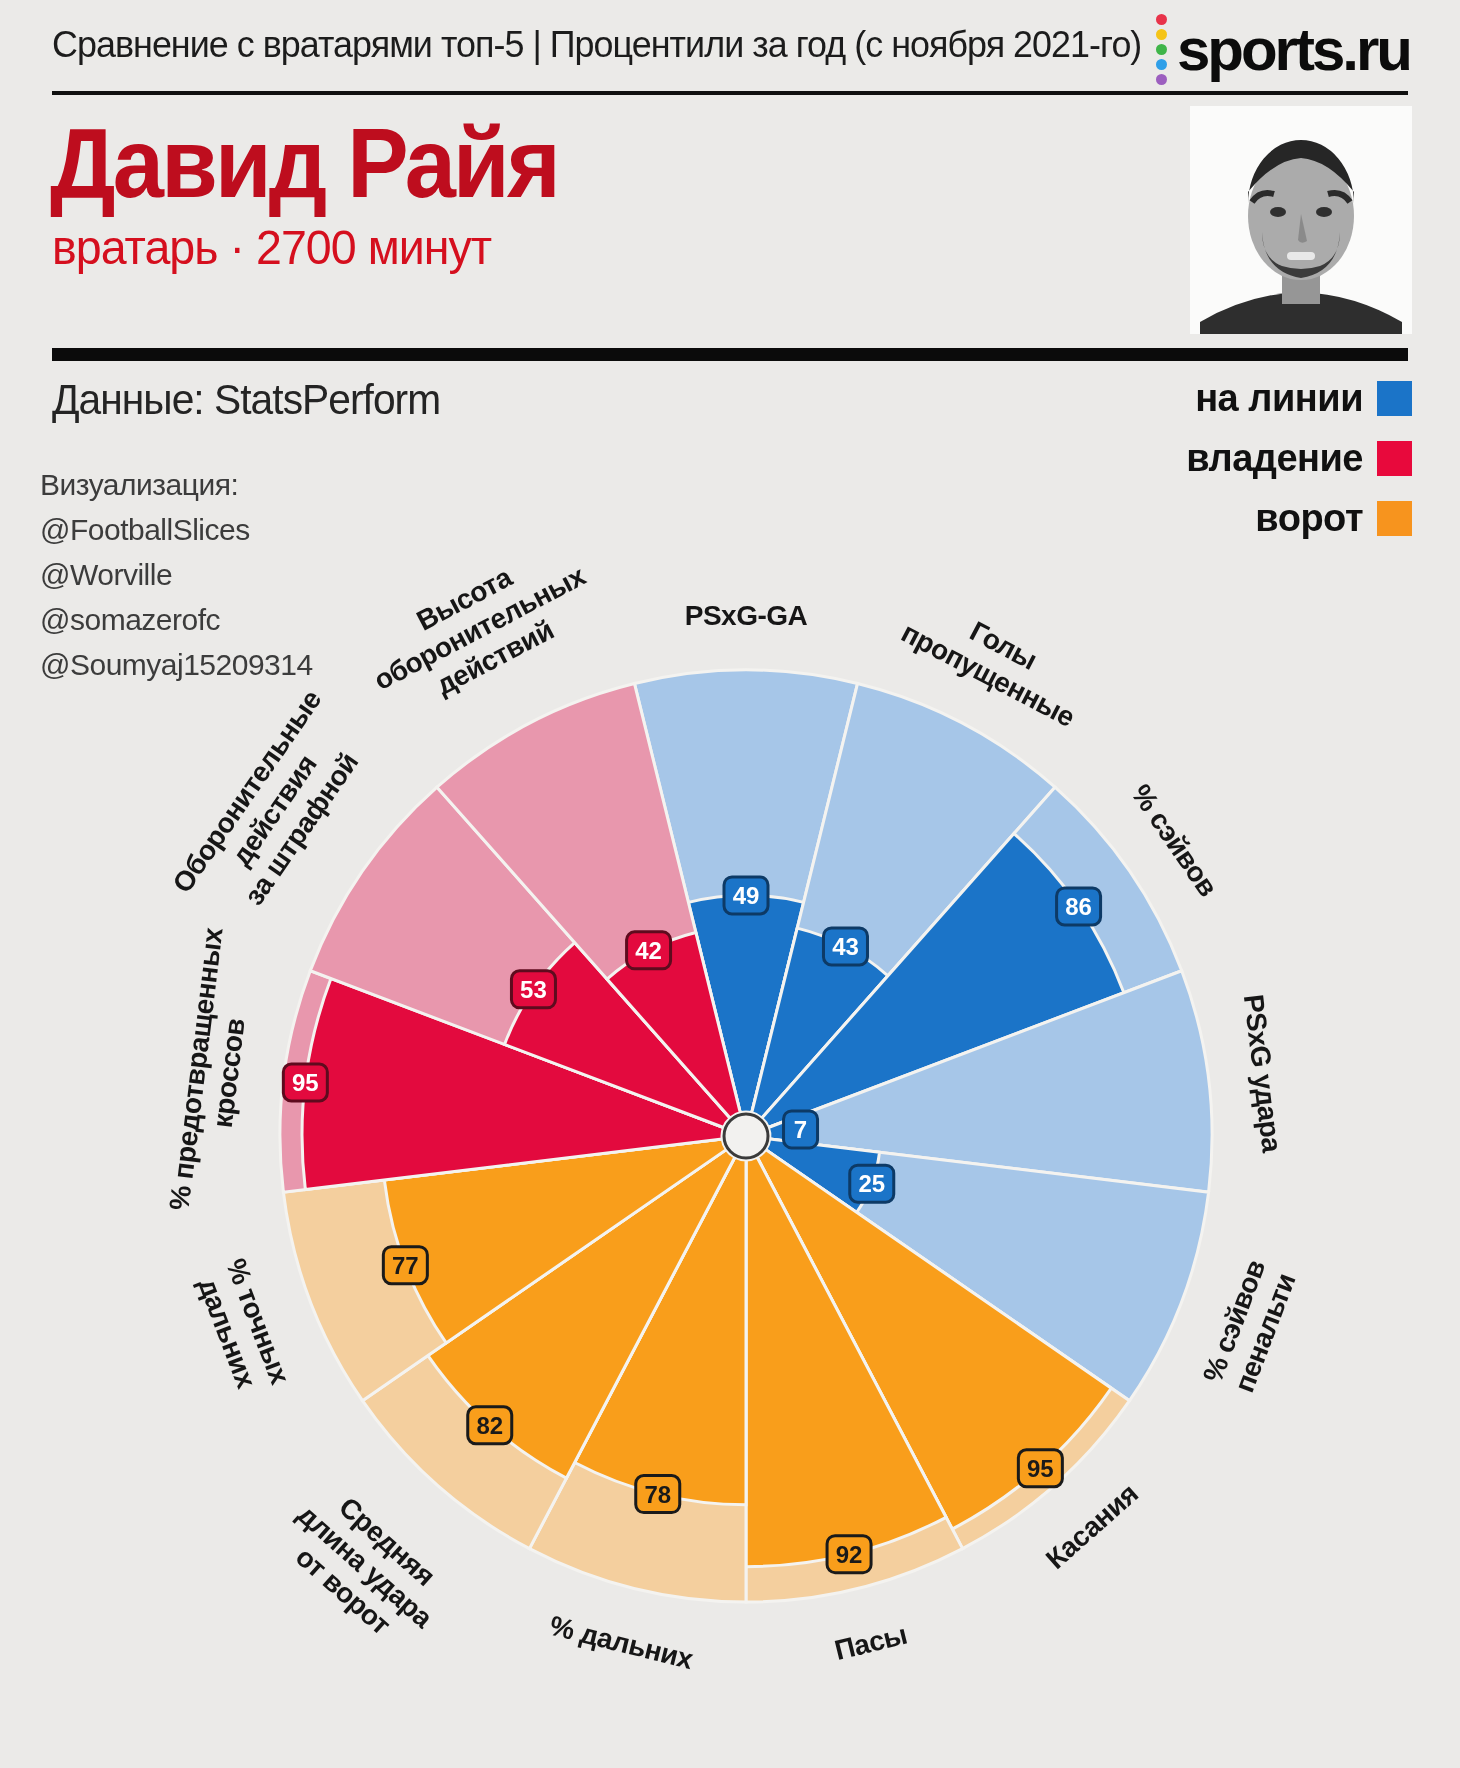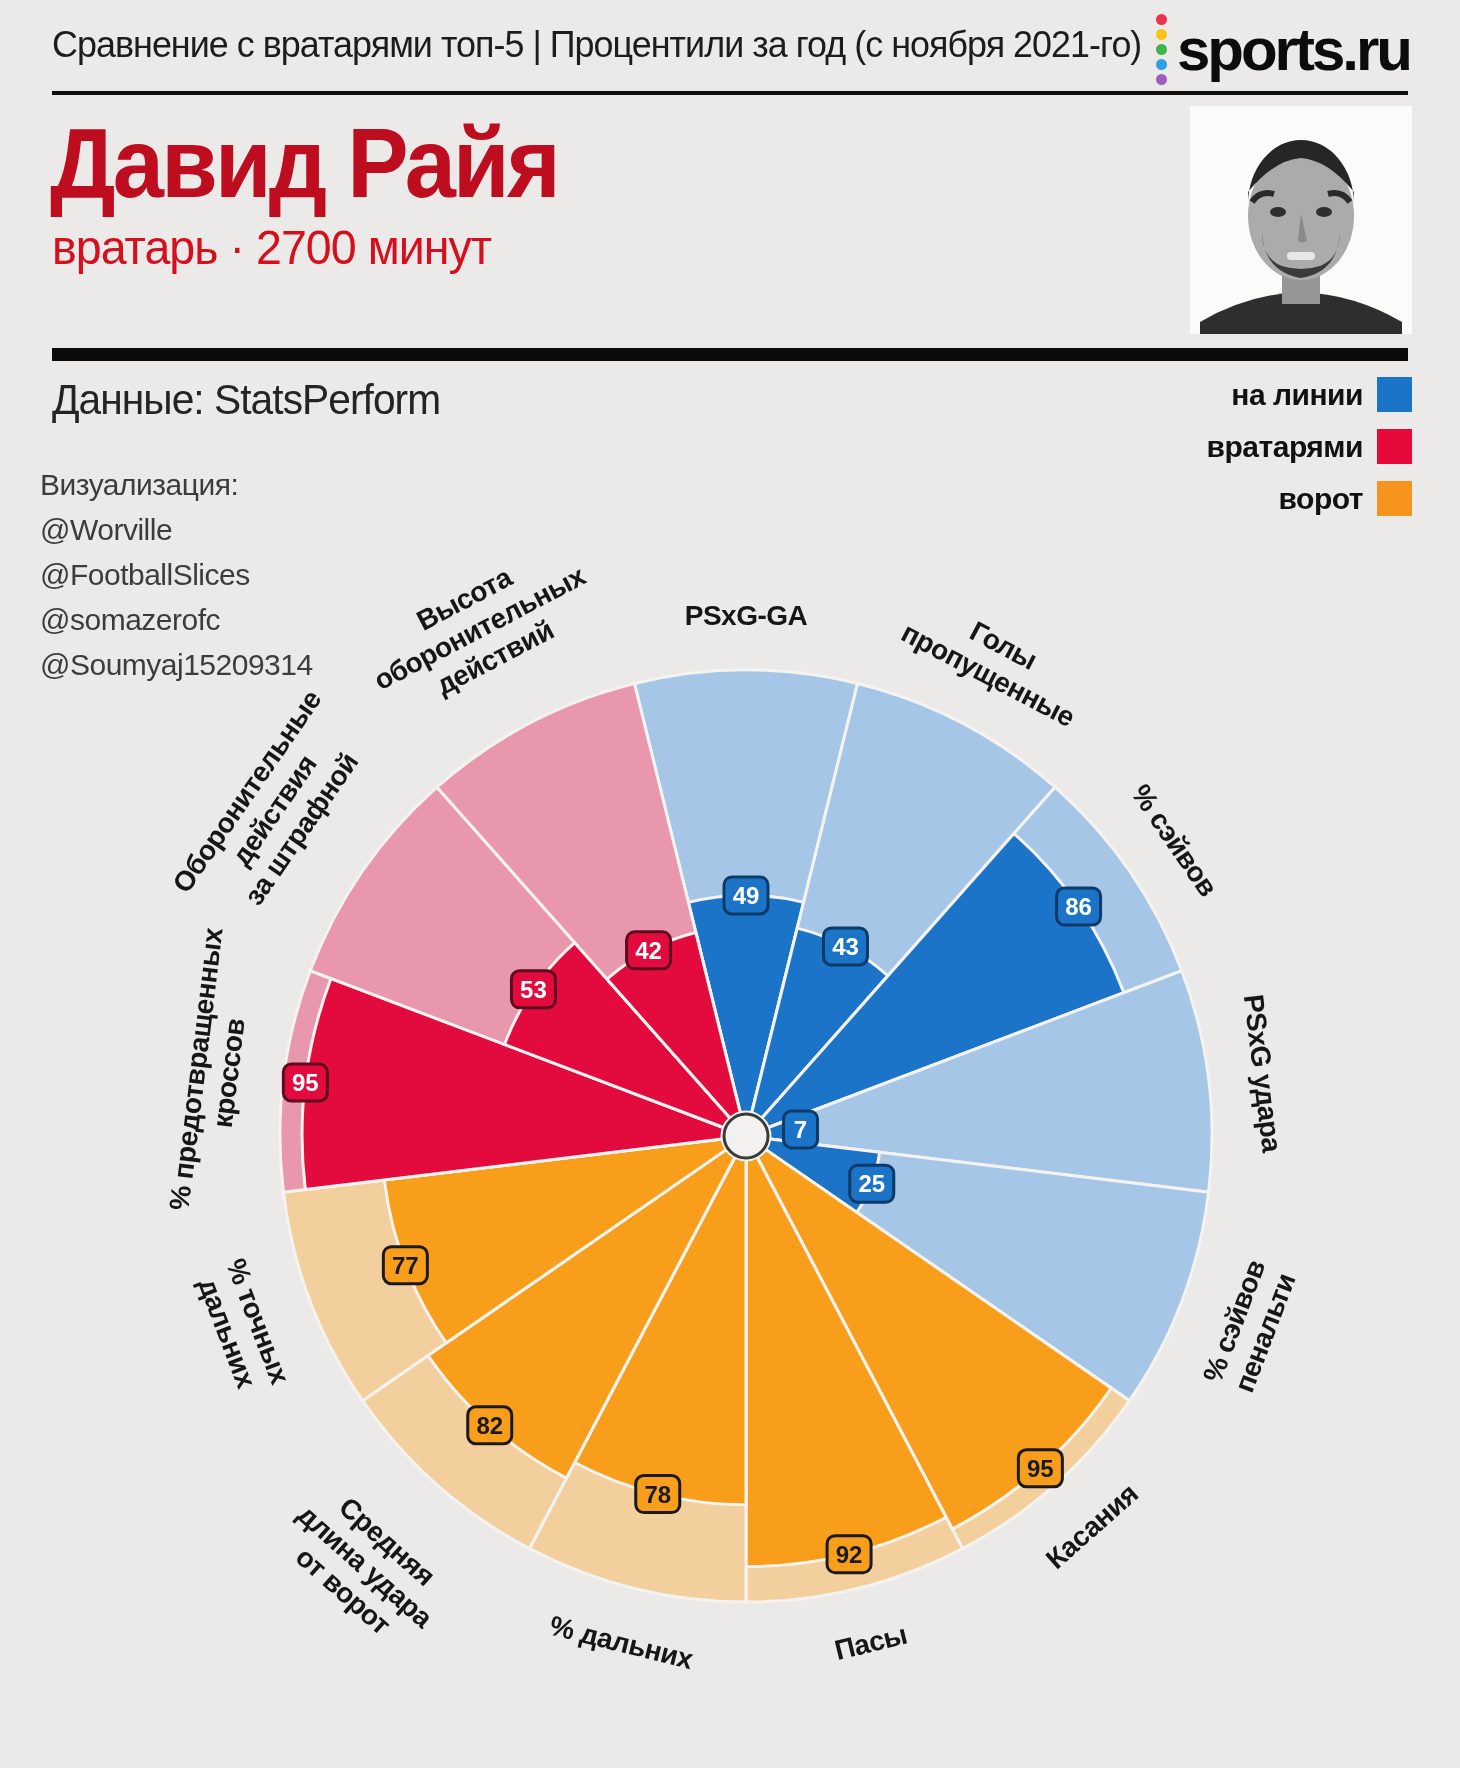--- a/index.html
+++ b/index.html
@@ -34,21 +34,21 @@
     background:#fcfcfc;overflow:hidden;
   }
   .rule-thick{position:absolute;left:52px;top:348px;width:1356px;height:13px;background:#0B0B0B;}
   .data-source{
     position:absolute;left:52px;top:376px;font-size:42px;color:#242424;
     letter-spacing:-1px;transform:scaleX(.97);transform-origin:left center;white-space:nowrap;
   }
   
   .legend{position:absolute;top:377px;right:48px;display:flex;flex-direction:column;gap:17px;align-items:flex-end;}
   .legend-row{display:flex;align-items:center;gap:14px;}
-  .legend-label{font-size:30px;font-weight:bold;color:#111;letter-spacing:-0.5px;white-space:nowrap;}
+  .legend-label{font-size:38px;font-weight:bold;color:#111;letter-spacing:-0.5px;white-space:nowrap;}
   .legend-swatch{width:35px;height:35px;display:block;}
   
   .credits{position:absolute;left:40px;top:462px;font-size:30px;color:#3c3c3c;line-height:45px;letter-spacing:-0.5px;}
   .chart-svg{position:absolute;left:0;top:0;}
 </style>
 </head>
 <body>
 
 <div class="canvas">
 
@@ -89,33 +89,33 @@
   <div class="rule-thick"></div>
 
   <div class="data-source">Данные: StatsPerform</div>
 
   <div class="legend">
     <div class="legend-row">
       <span class="legend-label">на линии</span>
       <span class="legend-swatch" style="background: rgb(27, 116, 200);"></span>
     </div>
     <div class="legend-row">
-      <span class="legend-label">вратарями</span>
+      <span class="legend-label">владение</span>
       <span class="legend-swatch" style="background: rgb(232, 9, 60);"></span>
     </div>
     <div class="legend-row">
       <span class="legend-label">ворот</span>
       <span class="legend-swatch" style="background: rgb(247, 148, 30);"></span>
     </div>
   </div>
 
   <div class="credits">
     <div>Визуализация:</div>
+    <div>@FootballSlices</div>
     <div>@Worville</div>
-    <div>@FootballSlices</div>
     <div>@somazerofc</div>
     <div>@Soumyaj15209314</div>
   </div>
 
   <svg id="pizza-svg" class="chart-svg" width="1460" height="1768" viewBox="0 0 1460 1768">
       <path d="M 740.2564240570986 1112.6973963817748 L 634.4789004419981 683.5411130794598 A 466 466 0 0 1 857.5210995580019 683.5411130794598 L 751.7435759429014 1112.6973963817748 A 24 24 0 0 0 740.2564240570986 1112.6973963817748 Z" fill="#A6C6E8" stroke="#F4F3F0" stroke-width="3"></path>
       <path d="M 740.2564240570986 1112.6973963817748 L 688.4254374856994 902.4108175636404 A 240.58 240.58 0 0 1 803.5745625143006 902.4108175636404 L 751.7435759429014 1112.6973963817748 A 24 24 0 0 0 740.2564240570986 1112.6973963817748 Z" fill="#1B74C8" stroke="#F4F3F0" stroke-width="3"></path>
       <path d="M 751.7435759429014 1112.6973963817748 L 857.5210995580019 683.5411130794598 A 466 466 0 0 1 1055.0151587402106 787.1939913522668 L 761.9149437977791 1118.0357420438936 A 24 24 0 0 0 751.7435759429014 1112.6973963817748 Z" fill="#A6C6E8" stroke="#F4F3F0" stroke-width="3"></path>
       <path d="M 751.7435759429014 1112.6973963817748 L 797.2279110973947 928.1601945617792 A 214.06 214.06 0 0 1 887.9480362230246 975.7737892464941 L 761.9149437977791 1118.0357420438936 A 24 24 0 0 0 751.7435759429014 1112.6973963817748 Z" fill="#1B74C8" stroke="#F4F3F0" stroke-width="3"></path>
       <path d="M 761.9149437977791 1118.0357420438936 L 1055.0151587402106 787.1939913522668 A 466 466 0 0 1 1181.7175690914032 970.7541226381784 L 768.44038982445 1127.4894827109792 A 24 24 0 0 0 761.9149437977791 1118.0357420438936 Z" fill="#A6C6E8" stroke="#F4F3F0" stroke-width="3"></path>

